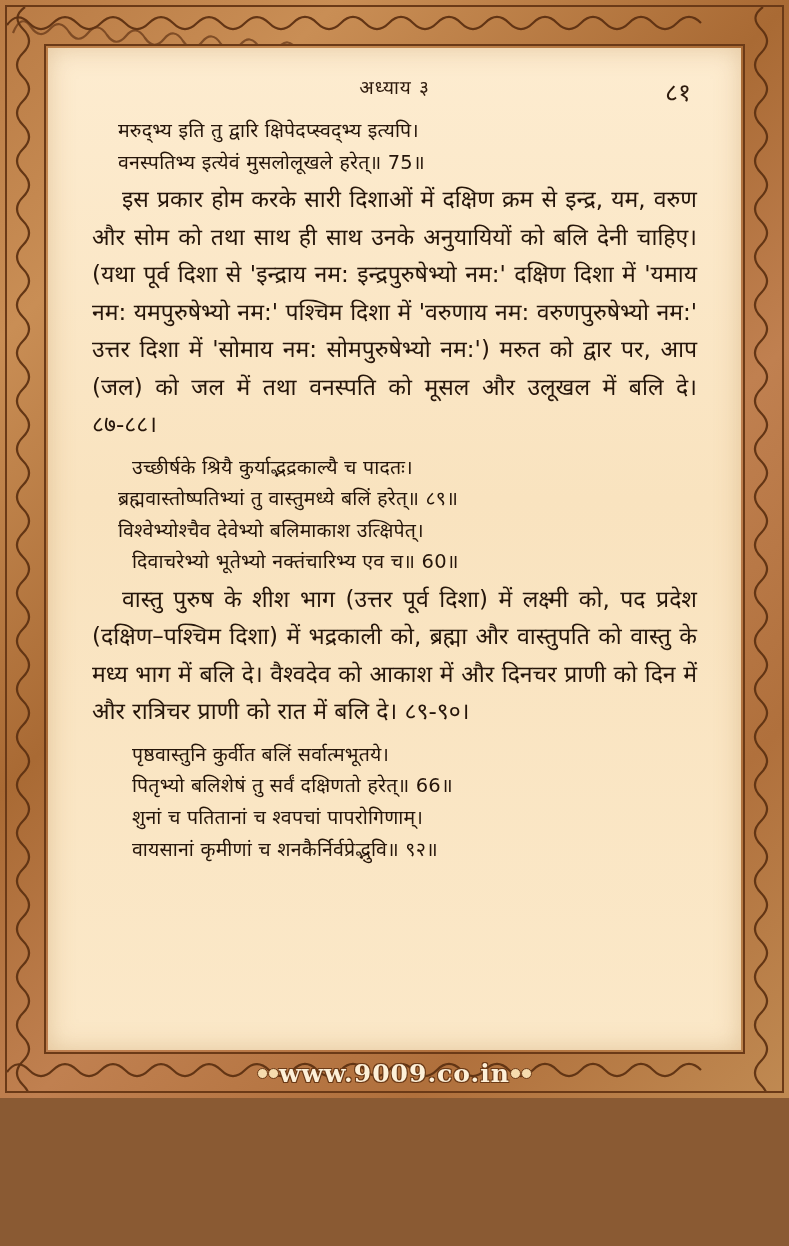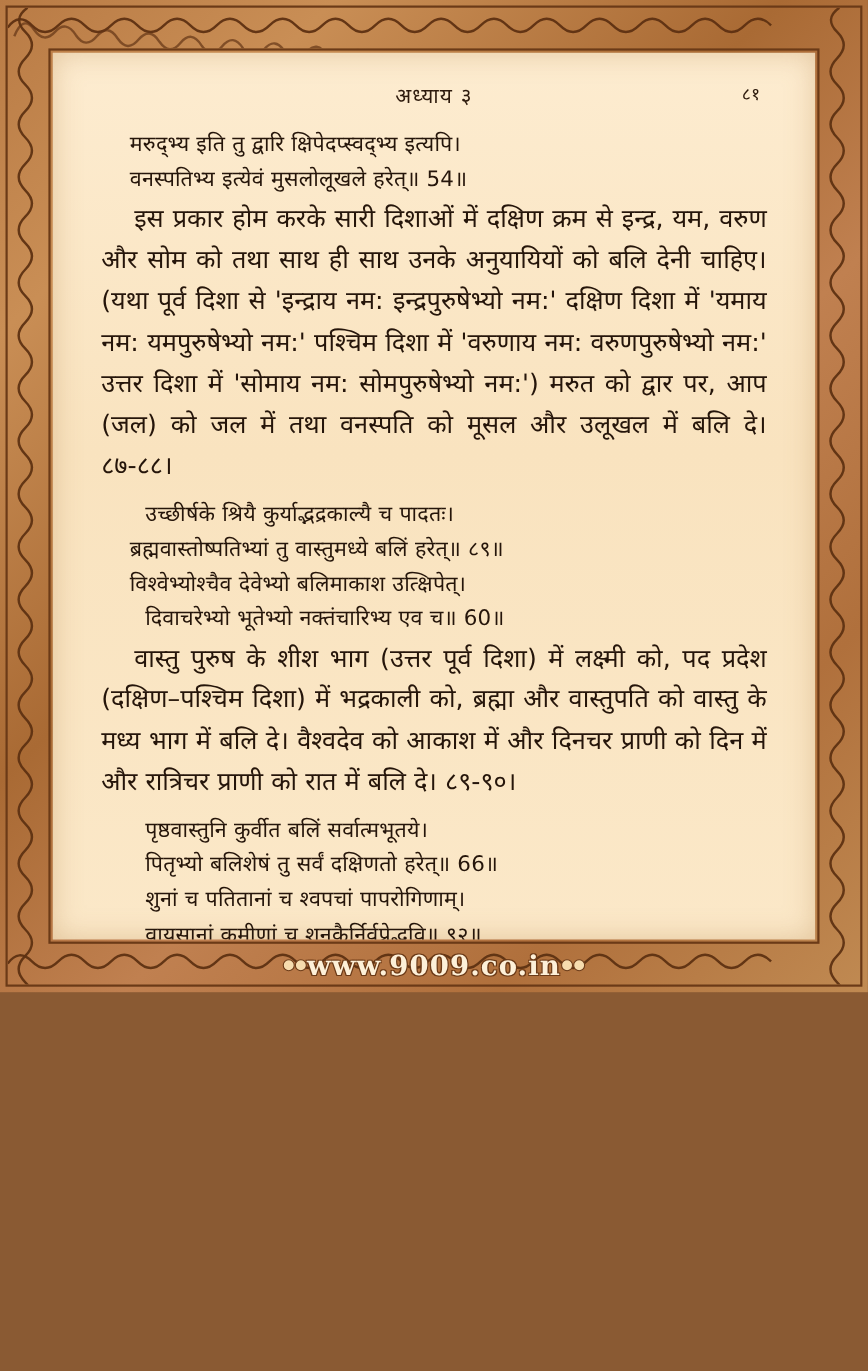--- a/index.html
+++ b/index.html
@@ -11,21 +11,21 @@
     width: 789px;
     height: 1246px;
     overflow: hidden;
     font-family: "DejaVu Sans", sans-serif;
   }
 
   
   .page {
     position: relative;
     width: 789px;
-    height: 902px;
+    height: 1098px;
     box-sizing: border-box;
     background:
       linear-gradient(135deg, #b97b45 0%, #c98e55 18%, #a96a34 42%, #c08050 60%, #b0703c 80%, #c08a52 100%);
   }
   .frame-outline {
     position: absolute;
     left: 5px; top: 5px; right: 5px; bottom: 5px;
     border: 2px solid #6b3a17;
     box-sizing: border-box;
     pointer-events: none;
@@ -78,21 +78,21 @@
   .head .chapter {
     font-family: "DejaVu Sans", sans-serif;
     font-size: 19px;
     color: #2d1a0c;
     letter-spacing: 1px;
   }
   .head .pageno {
     position: absolute;
     right: 6px;
     top: 0;
-    font-size: 16px;
+    font-size: 25px;
     color: #2d1a0c;
   }
 
   
   .content {
     color: #25150a;
   }
   .verse {
     font-family: "DejaVu Sans", sans-serif;
     font-size: 19.5px;
@@ -191,21 +191,21 @@
 
     <div class="head">
       <div class="chapter">अध्याय ३</div>
       <div class="pageno">८१</div>
     </div>
 
     <div class="content">
 
       <div class="block verse-group">
         <div class="verse">मरुद्भ्य इति तु द्वारि क्षिपेदप्स्वद्भ्य इत्यपि।</div>
-        <div class="verse">वनस्पतिभ्य इत्येवं मुसलोलूखले हरेत्॥ 54॥</div>
+        <div class="verse">वनस्पतिभ्य इत्येवं मुसलोलूखले हरेत्॥ 75॥</div>
       </div>
 
       <p class="para">इस प्रकार होम करके सारी दिशाओं में दक्षिण क्रम से इन्द्र, यम, वरुण और सोम को तथा साथ ही साथ उनके अनुयायियों को बलि देनी चाहिए। (यथा पूर्व दिशा से 'इन्द्राय नम: इन्द्रपुरुषेभ्यो नम:' दक्षिण दिशा में 'यमाय नम: यमपुरुषेभ्यो नम:' पश्चिम दिशा में 'वरुणाय नम: वरुणपुरुषेभ्यो नम:' उत्तर दिशा में 'सोमाय नम: सोमपुरुषेभ्यो नम:') मरुत को द्वार पर, आप (जल) को जल में तथा वनस्पति को मूसल और उलूखल में बलि दे। ८७-८८।</p>
 
       <div class="block verse-group">
         <div class="verse indent2">उच्छीर्षके श्रियै कुर्याद्भद्रकाल्यै च पादतः।</div>
         <div class="verse">ब्रह्मवास्तोष्पतिभ्यां तु वास्तुमध्ये बलिं हरेत्॥ ८९॥</div>
         <div class="verse">विश्वेभ्योश्चैव देवेभ्यो बलिमाकाश उत्क्षिपेत्।</div>
         <div class="verse indent2">दिवाचरेभ्यो भूतेभ्यो नक्तंचारिभ्य एव च॥ 60॥</div>
       </div>

